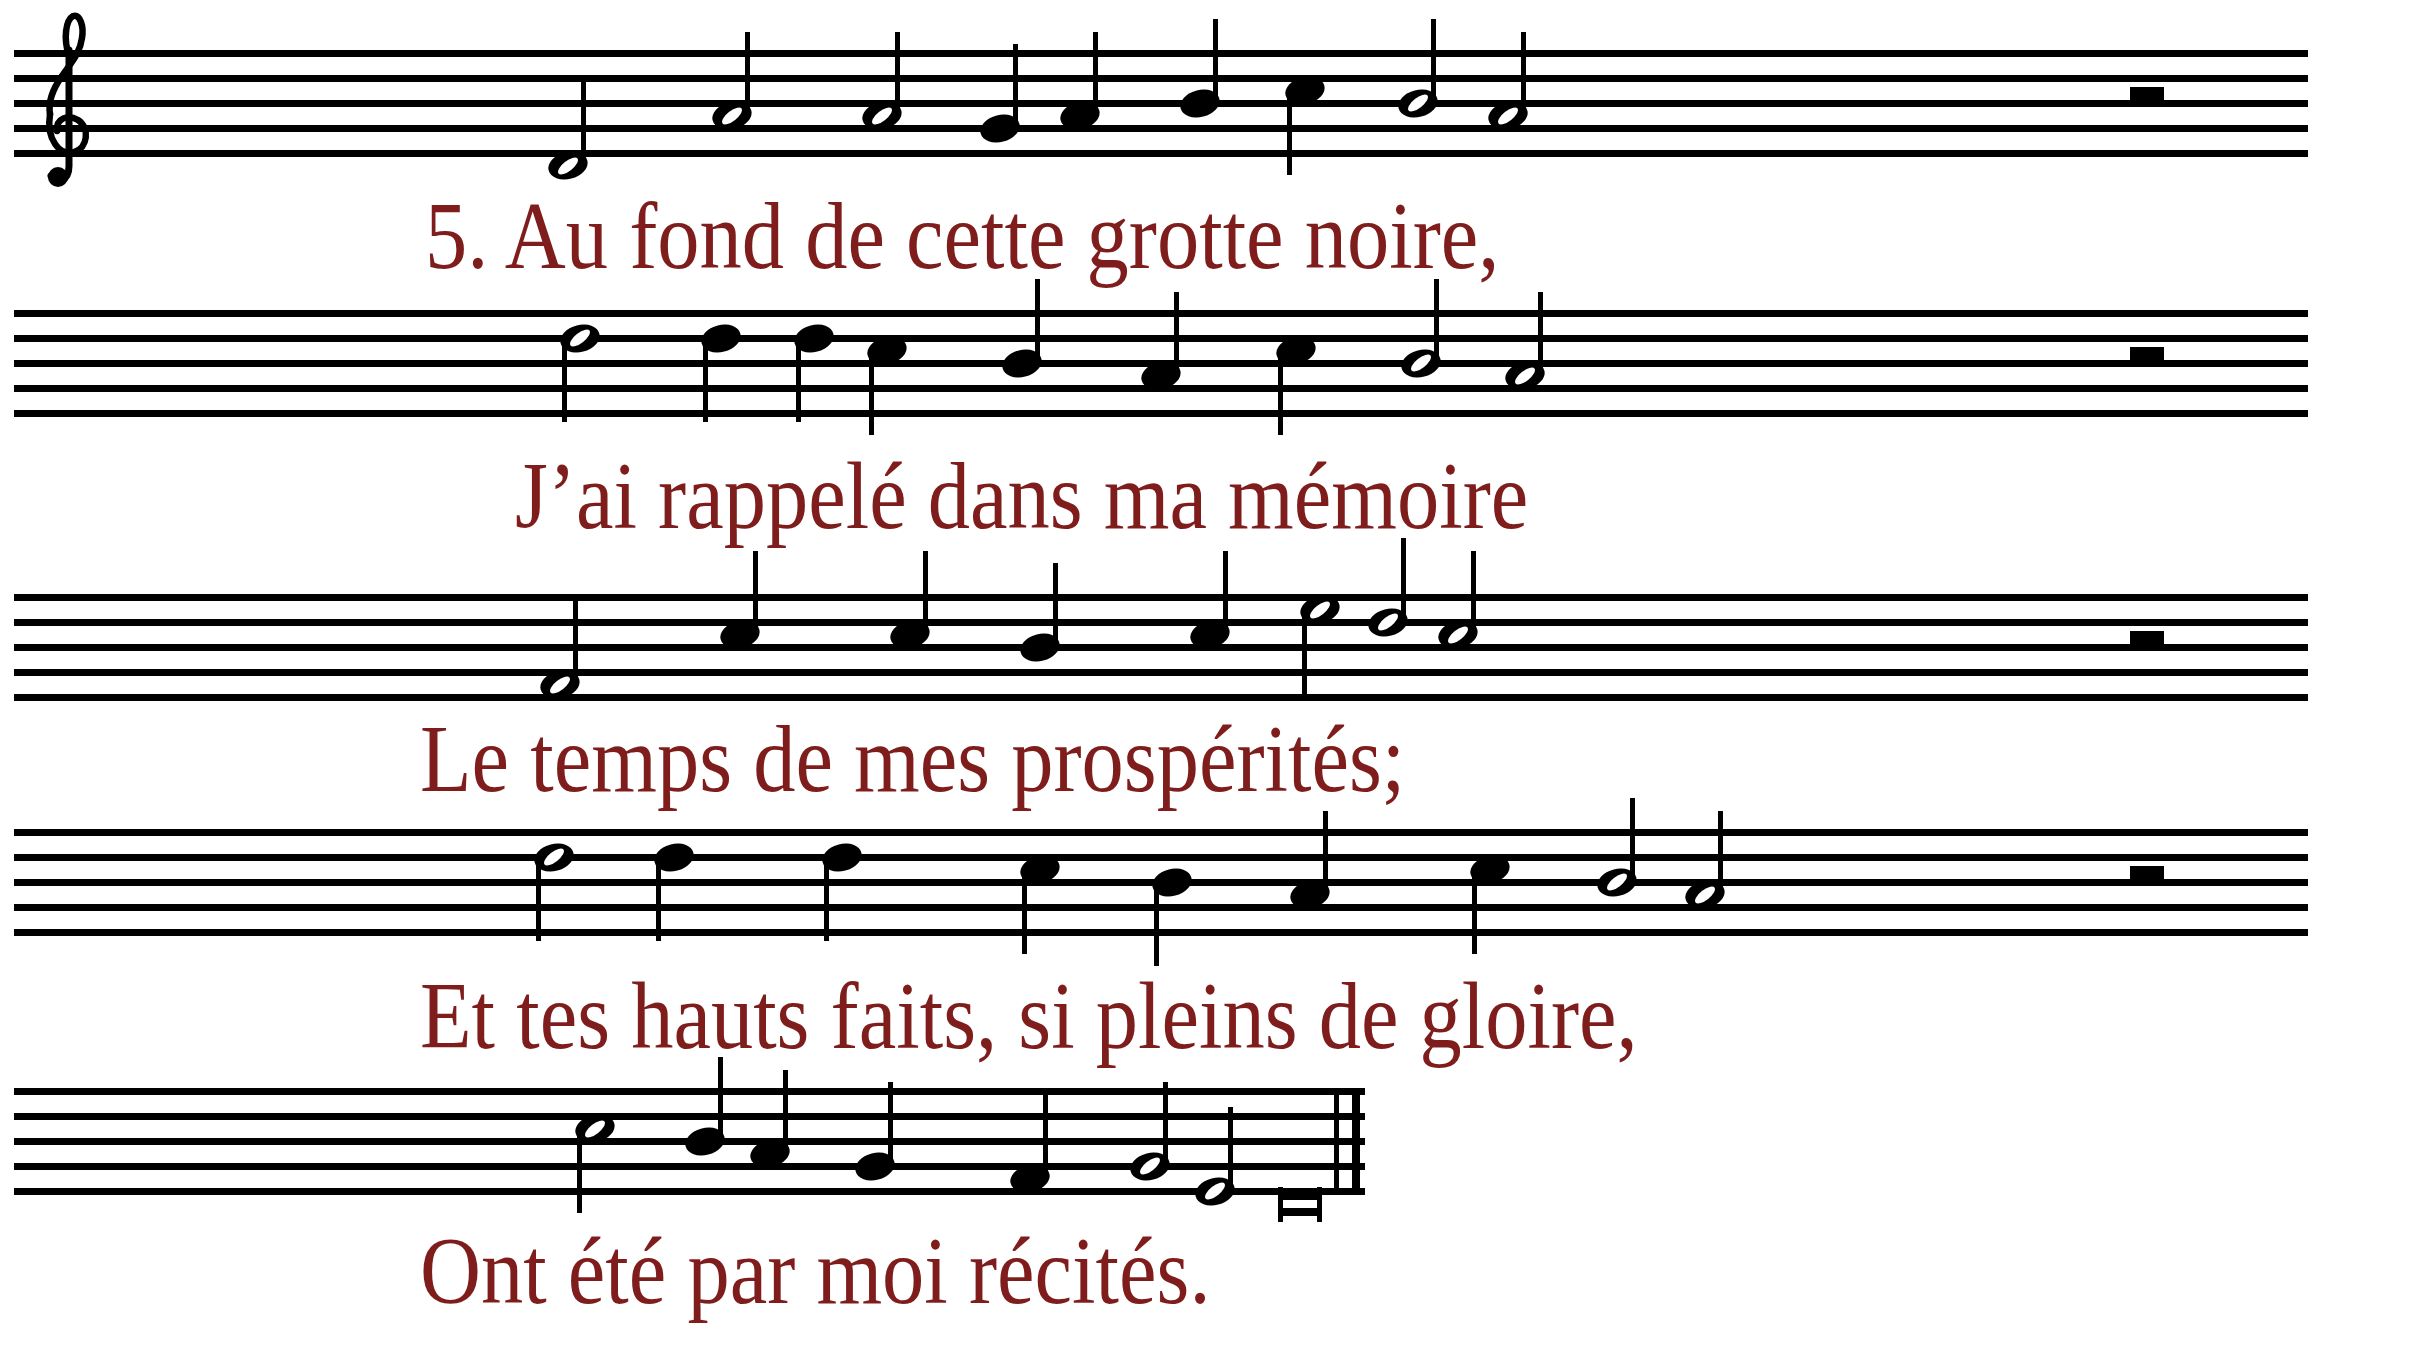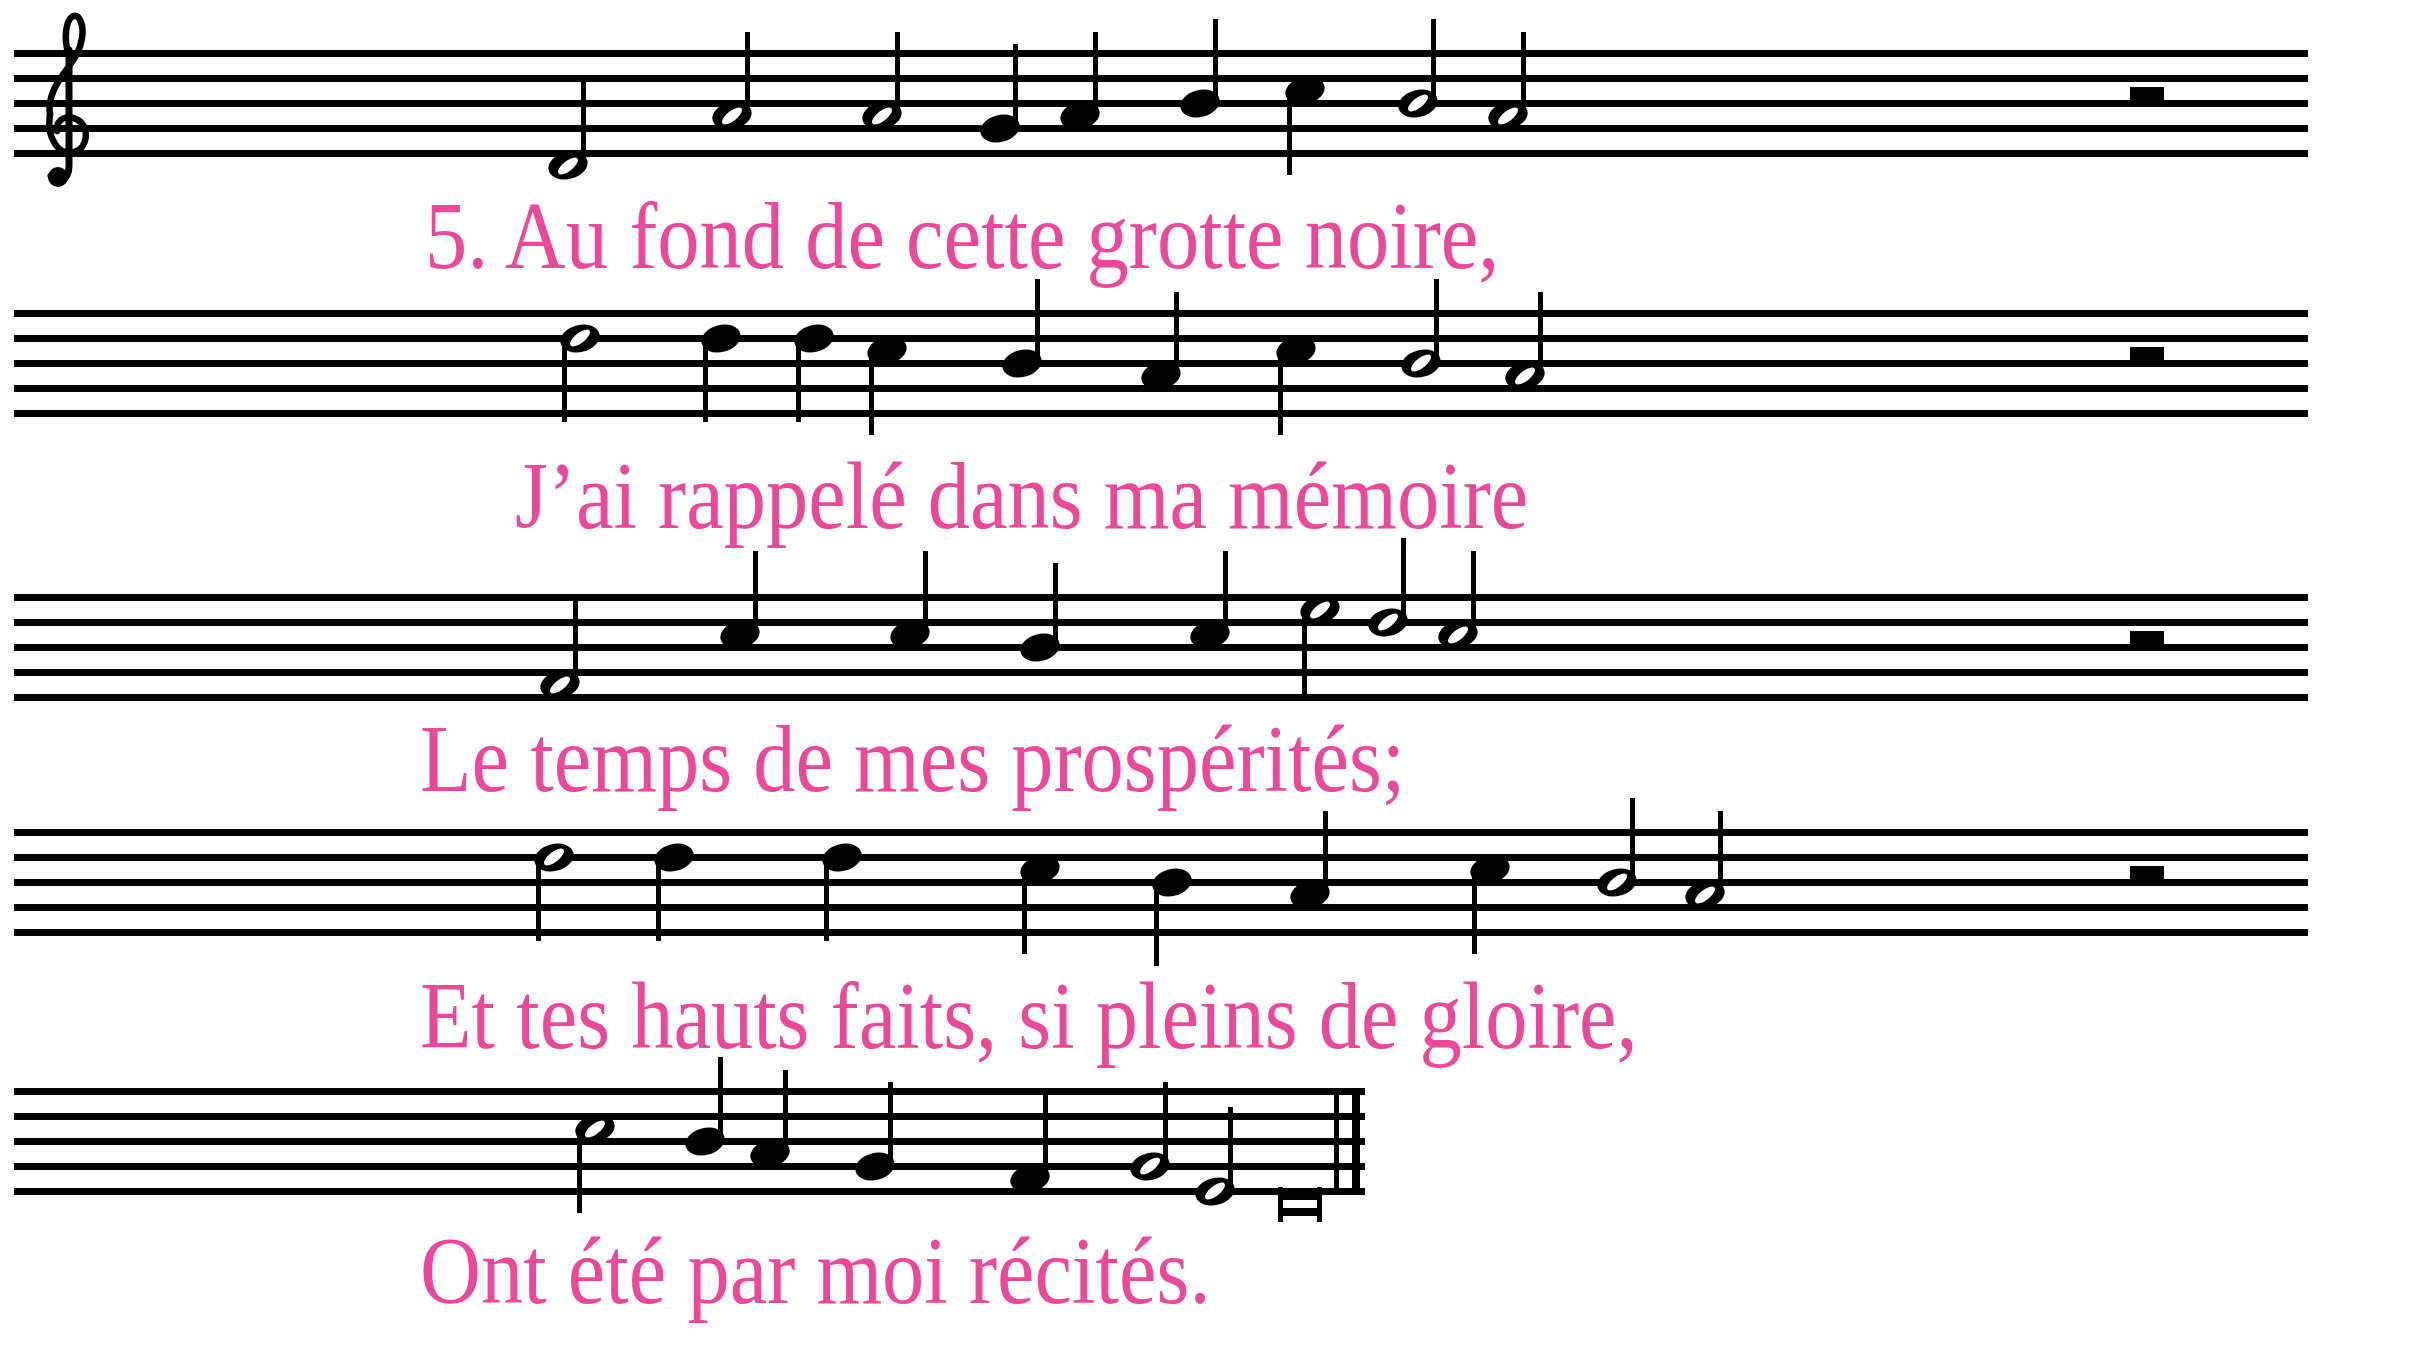--- a/index.html
+++ b/index.html
@@ -1,17 +1,17 @@
 <!DOCTYPE html>
 <html><head>
 <meta charset="utf-8">
 <style>
   html,body{margin:0;padding:0;background:#fff;}
   #page{position:relative;width:2412px;height:1348px;background:#ffffff;overflow:hidden;
-        font-family:"Liberation Serif","DejaVu Serif",serif;color:#ec4899;}
+        font-family:"Liberation Serif","DejaVu Serif",serif;color:#7f1d1d;}
   .abs{position:absolute;}
   .staff-line{position:absolute;height:7px;background:#000;}
   .note-head{position:absolute;width:40px;height:27px;background:#000;border-radius:50%;
              transform:rotate(-14deg);}
   .note-hole{position:absolute;width:24px;height:10px;background:#fff;border-radius:50%;
              transform:rotate(-38deg);}
   .note-stem{position:absolute;width:5px;background:#000;}
   .half-rest{position:absolute;width:34px;height:13px;background:#000;}
   .bar{position:absolute;background:#000;}
   .lyric{position:absolute;font-size:96px;line-height:1.05;white-space:nowrap;

